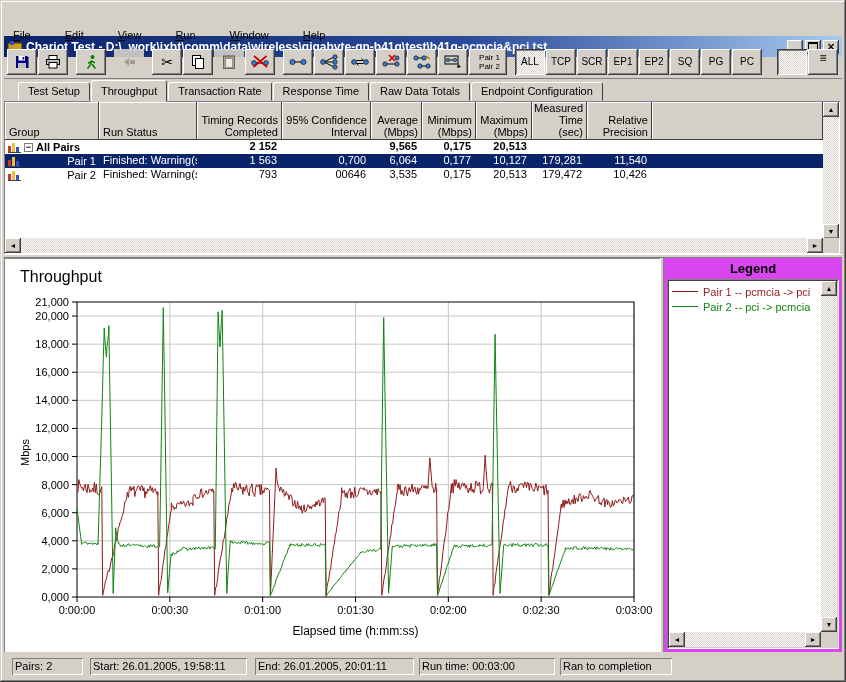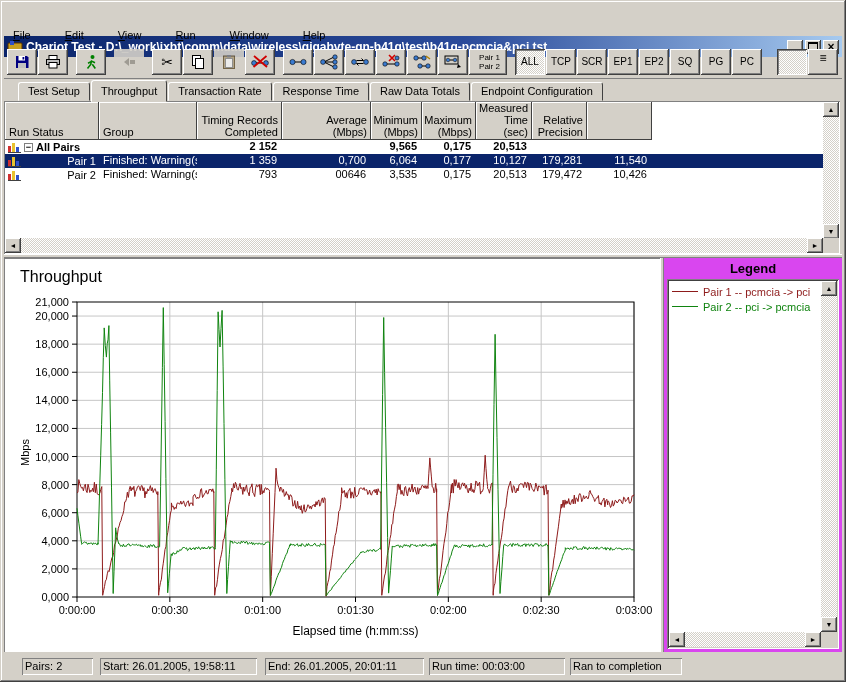--- a/index.html
+++ b/index.html
@@ -99,21 +99,21 @@
   .lsample{width:26px;height:0;border-top:1px solid;flex:none;}
   .ltext{white-space:nowrap;font-size:11px;}
   .legend-vscroll{position:absolute;right:2px;top:2px;bottom:17px;width:16px;display:flex;flex-direction:column;}
   .legend-hscroll{position:absolute;left:2px;right:18px;bottom:2px;height:15px;display:flex;}
   .legend-corner{position:absolute;right:2px;bottom:2px;width:16px;height:15px;background:#d4d0c8;}
 
   
   .statusbar{position:absolute;left:4px;top:656px;width:838px;height:20px;display:flex;align-items:center;}
   .sbox{height:17px;line-height:16px;padding-left:3px;box-sizing:border-box;background:#d4d0c8;
         box-shadow:inset 1px 1px 0 #808080,inset -1px -1px 0 #fff;white-space:nowrap;overflow:hidden;flex:none;}
-  .sb0{width:71px;margin-left:18px;}
+  .sb0{width:71px;margin-left:8px;}
   .sb1{width:157px;margin-left:7px;}
   .sb2{width:159px;margin-left:8px;}
   .sb3{width:136px;margin-left:5px;}
   .sb4{width:112px;margin-left:5px;}
 </style>
 </head>
 <body>
 
 <div class="win">
 
@@ -302,24 +302,26 @@
     <span class="tab active">Throughput</span>
     <span class="tab">Transaction Rate</span>
     <span class="tab">Response Time</span>
     <span class="tab">Raw Data Totals</span>
     <span class="tab">Endpoint Configuration</span>
   </div>
 
   <div class="table-region">
     <div class="grid">
       <div class="grow thead">
+        <div class="th">Group</div>
         <div class="th">Run Status</div>
-        <div class="th">Group</div>
         <div class="th num">Timing Records
 Completed</div>
+        <div class="th num">95% Confidence
+Interval</div>
         <div class="th num">Average
 (Mbps)</div>
         <div class="th num">Minimum
 (Mbps)</div>
         <div class="th num">Maximum
 (Mbps)</div>
         <div class="th num">Measured
 Time (sec)</div>
         <div class="th num">Relative
 Precision</div>
@@ -348,21 +350,21 @@
       <div class="grow tr selected">
         <div class="td gcell">
           <span class="bars">
               <i class="b1"></i>
               <i class="b2"></i>
               <i class="b3"></i>
             </span>
           <span class="grp-right">Pair 1</span>
         </div>
         <div class="td status">Finished: Warning(s)</div>
-        <div class="td num">1 359</div>
+        <div class="td num">1 563</div>
         <div class="td num">0,700</div>
         <div class="td num">6,064</div>
         <div class="td num">0,177</div>
         <div class="td num">10,127</div>
         <div class="td num">179,281</div>
         <div class="td num">11,540</div>
         <div class="td"></div>
       </div>
       <div class="grow tr">
         <div class="td gcell">

